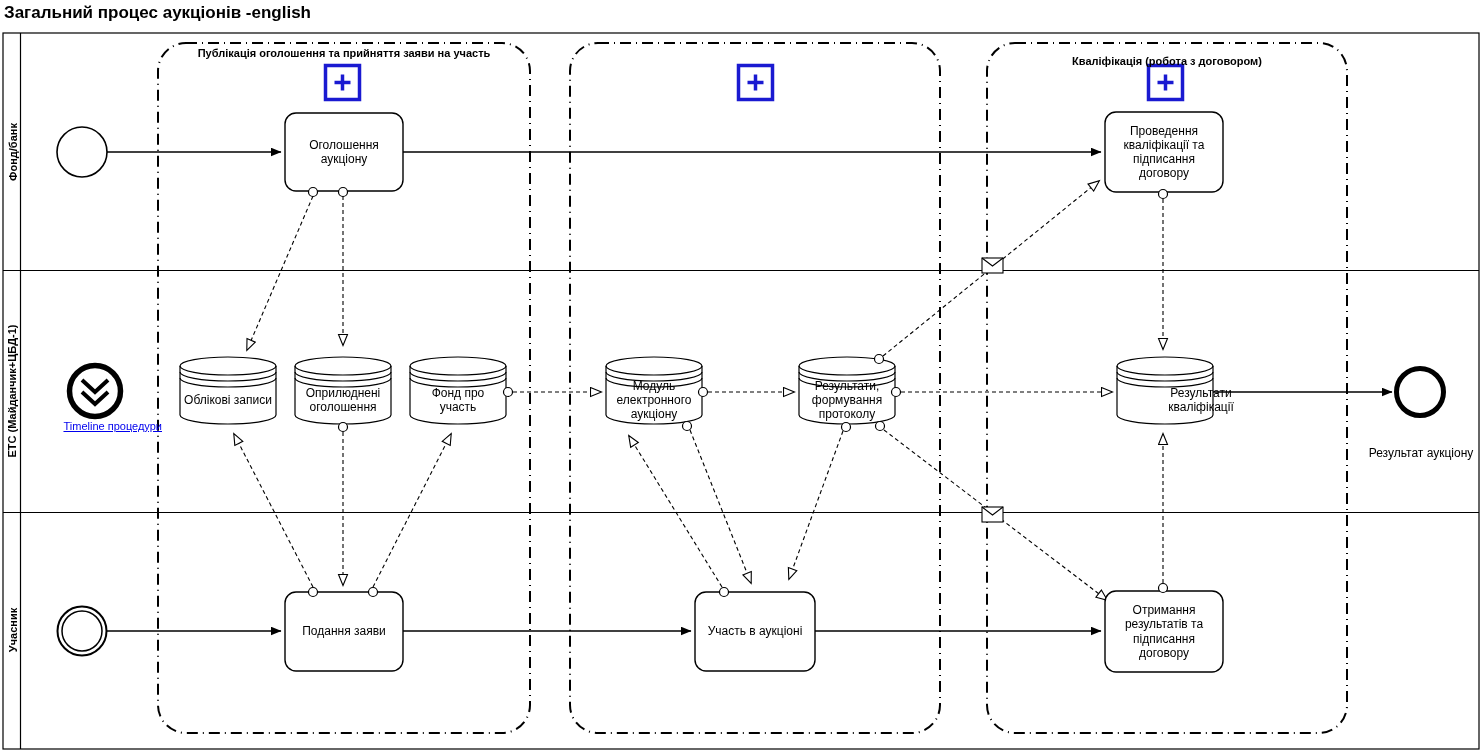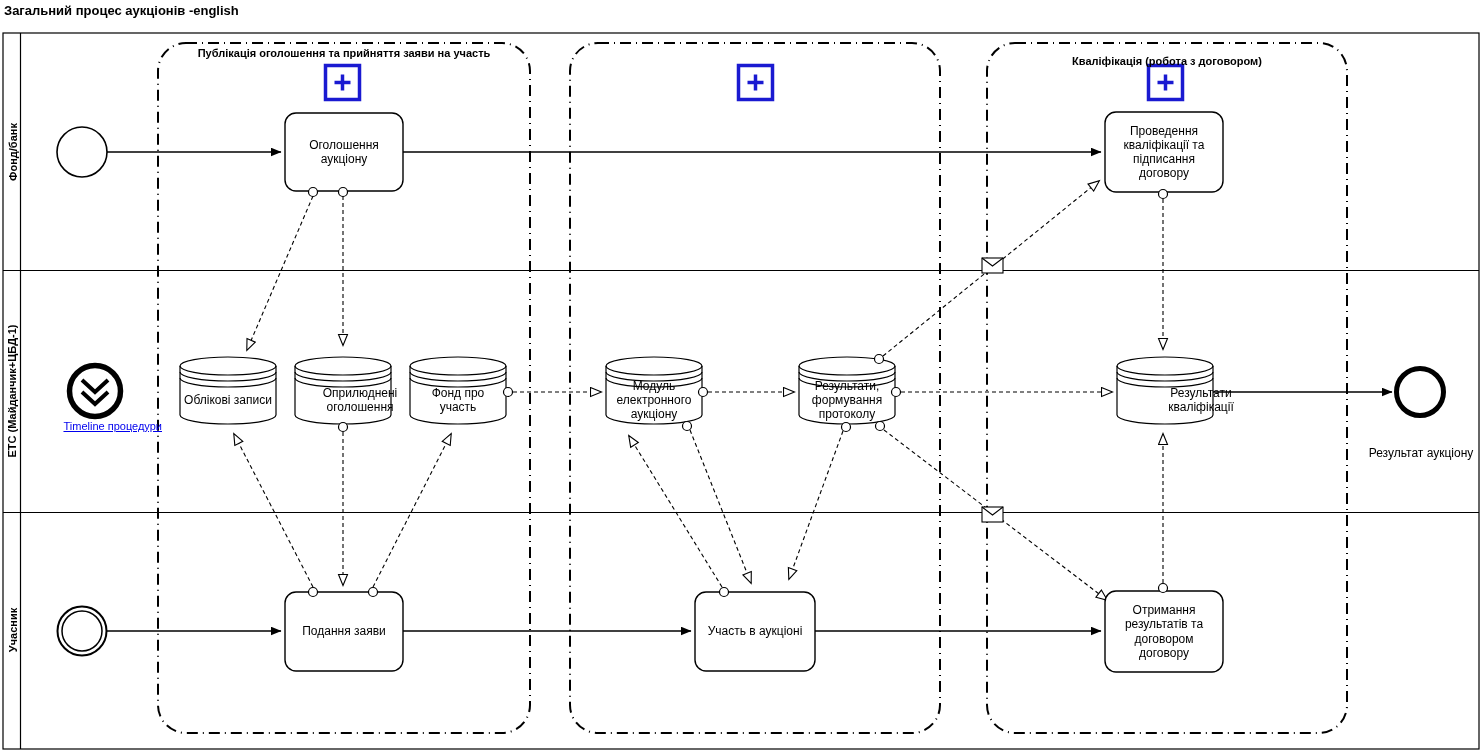--- a/index.html
+++ b/index.html
@@ -1,21 +1,21 @@
 <!DOCTYPE html>
 <html><head>
 <meta charset="utf-8">
 <style>
   html,body{margin:0;padding:0;background:#fff;}
   #stage{position:relative;width:1481px;height:752px;background:#fff;
          font-family:"Liberation Sans", sans-serif;color:#000;overflow:hidden;}
   #stage svg{position:absolute;left:0;top:0;}
   .lbl{position:absolute;display:flex;align-items:center;justify-content:center;
        text-align:center;font-size:12px;line-height:1.18;color:#000;}
-  .title{position:absolute;left:4px;top:3px;font-size:13px;font-weight:bold;white-space:nowrap;}
+  .title{position:absolute;left:4px;top:3px;font-size:17px;font-weight:bold;white-space:nowrap;}
   .group-lbl{font-weight:bold;font-size:11px;white-space:nowrap;}
   .lane-label{position:absolute;transform:rotate(-90deg);font-weight:bold;font-size:11px;
               height:16px;display:flex;align-items:center;justify-content:center;white-space:nowrap;}
   .timeline-link{position:absolute;left:28px;top:420px;width:134px;text-align:right;
                  font-size:11px;color:#0000ee;text-decoration:underline;cursor:pointer;white-space:nowrap;}
 </style>
 </head>
 <body>
 
 <div id="stage">
@@ -172,24 +172,24 @@
   <div class="lane-label" style="left:-109px;top:383px;width:242px;">ЕТС (Майданчик+ЦБД-1)</div>
   <div class="lane-label" style="left:-106px;top:622px;width:237px;">Учасник</div>
 
   <div class="lbl group-lbl" style="left:168px;top:45px;width:352px;height:16px;">Публікація оголошення та прийняття заяви на участь</div>
   <div class="lbl group-lbl" style="left:992px;top:45px;width:350px;height:16px;margin-top:8px;">Кваліфікація (робота з договором)</div>
 
   <div class="lbl" style="left:1109px;top:116px;width:110px;height:72px;">Проведення кваліфікації та підписання договору</div>
   <div class="lbl" style="left:290px;top:118px;width:108px;height:68px;">Оголошення аукціону</div>
   <div class="lbl" style="left:290px;top:597px;width:108px;height:69px;">Подання заяви</div>
   <div class="lbl" style="left:699px;top:597px;width:112px;height:69px;">Участь в аукціоні</div>
-  <div class="lbl" style="left:1109px;top:595px;width:110px;height:73px;">Отримання результатів та договором договору</div>
+  <div class="lbl" style="left:1109px;top:595px;width:110px;height:73px;">Отримання результатів та підписання договору</div>
 
   <div class="lbl" style="left:182px;top:379px;width:92px;height:42px;">Облікові записи</div>
-  <div class="lbl" style="left:314px;top:379px;width:92px;height:42px;">Оприлюднені оголошення</div>
+  <div class="lbl" style="left:297px;top:379px;width:92px;height:42px;">Оприлюднені оголошення</div>
   <div class="lbl" style="left:412px;top:379px;width:92px;height:42px;">Фонд про участь</div>
   <div class="lbl" style="left:608px;top:375px;width:92px;height:50px;">Модуль електронного аукціону</div>
   <div class="lbl" style="left:801px;top:375px;width:92px;height:50px;">Результати, формування протоколу</div>
   <div class="lbl" style="left:1119px;top:379px;width:92px;height:42px;padding-left:36px;">Результати кваліфікації</div>
 
   <div class="lbl" style="left:1362px;top:421px;width:118px;height:16px;white-space:nowrap;margin-top:24px;">Результат аукціону</div>
 
   <a class="timeline-link">Timeline процедури</a>
 </div>
 

